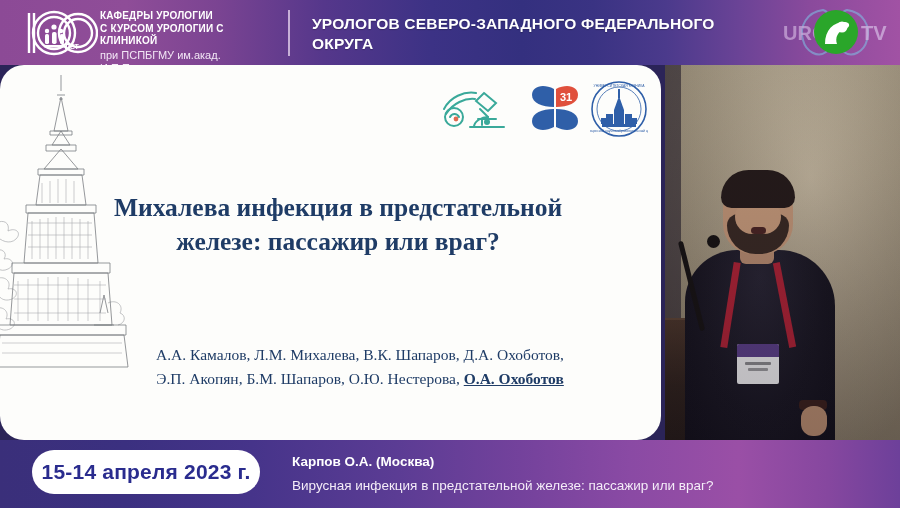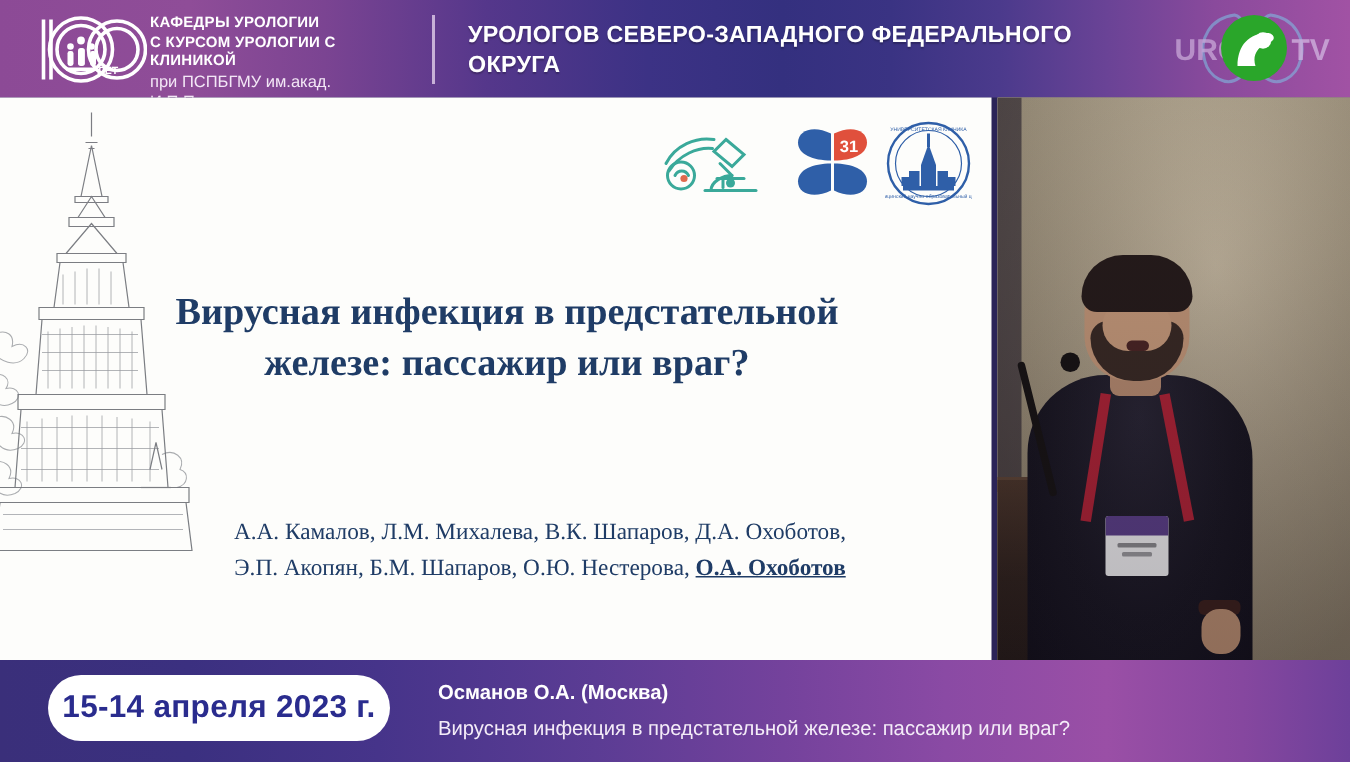--- a/index.html
+++ b/index.html
@@ -17,21 +17,21 @@
   .hdr-dept .l3{font-size:11px;line-height:13px;margin-top:1px;color:#f3e7f6;}
   .hdr-divider{position:absolute;left:288px;top:10px;width:2px;height:46px;background:#d9c6e4;opacity:.85;}
   .hdr-title{position:absolute;left:312px;top:14px;width:455px;color:#fff;}
   .hdr-title div{font-weight:bold;font-size:15.5px;line-height:19.5px;letter-spacing:.2px;text-transform:uppercase;
     text-shadow:0 1px 1px rgba(0,0,0,.25);}
   .hdr-right{position:absolute;right:0;top:0;width:125px;height:65px;overflow:hidden;}
   .kidney{position:absolute;left:12px;top:2px;width:100px;height:62px;opacity:.55;}
   .urotv{position:absolute;left:6px;top:6px;width:118px;height:52px;}
 
   
-  .slide{position:absolute;left:0;top:65px;width:661px;height:375px;background:#fdfdfb;overflow:hidden;}
+  .slide{position:absolute;left:0;top:65px;width:661px;height:375px;background:#fdfdfb;overflow:hidden;border-radius:24px;}
   .bldg{position:absolute;left:-6px;top:8px;width:135px;height:300px;opacity:.95;}
   .logos{position:absolute;left:432px;top:10px;width:228px;height:66px;}
   .logo-micro{position:absolute;left:8px;top:8px;width:78px;height:50px;}
   .logo-clover{position:absolute;left:96px;top:6px;width:54px;height:54px;}
   .logo-seal{position:absolute;left:158px;top:5px;width:58px;height:58px;}
   .slide-title{position:absolute;left:78px;top:126px;width:520px;text-align:center;
     font-family:"Liberation Serif",serif;font-weight:bold;color:#1f3c66;font-size:25.5px;line-height:34px;}
   .authors{position:absolute;left:120px;top:278px;width:480px;text-align:center;
     font-family:"Liberation Serif",serif;color:#1f3c66;font-size:15.5px;line-height:24px;}
   .authors .hl{font-weight:bold;text-decoration:underline;}
@@ -217,21 +217,21 @@
           <rect x="12" y="44" width="34" height="3"></rect>
         </g>
         <g fill="#2f5fa8" font-family="Liberation Sans, sans-serif" font-size="3.4">
           <text x="29" y="7" text-anchor="middle">УНИВЕРСИТЕТСКАЯ КЛИНИКА</text>
           <text x="29" y="52" text-anchor="middle">Медицинский научно-образовательный центр</text>
         </g>
       </svg>
     </div>
 
     <div class="slide-title">
-      <div>Вирусная инфекция в предстательной</div>
+      <div>Михалева инфекция в предстательной</div>
       <div>железе: пассажир или враг?</div>
     </div>
 
     <div class="authors">
       <div>А.А. Камалов, Л.М. Михалева, В.К. Шапаров, Д.А. Охоботов,</div>
       <div><span>Э.П. Акопян, Б.М. Шапаров, О.Ю. Нестерова, </span><span class="hl">О.А. Охоботов</span></div>
     </div>
   </div>
 
   <div class="video">
@@ -262,18 +262,18 @@
     <div class="mic"></div>
     <div class="mic-head"></div>
     <div class="v-tint"></div>
   </div>
 
   <div class="footer">
     <div class="date-pill">
       <span>15-14 апреля 2023 г.</span>
     </div>
     <div class="cap">
-      <div class="speaker">Османов О.А. (Москва)</div>
+      <div class="speaker">Карпов О.А. (Москва)</div>
       <div class="talk">Вирусная инфекция в предстательной железе: пассажир или враг?</div>
     </div>
   </div>
 
 </div>
 
 </body></html>

